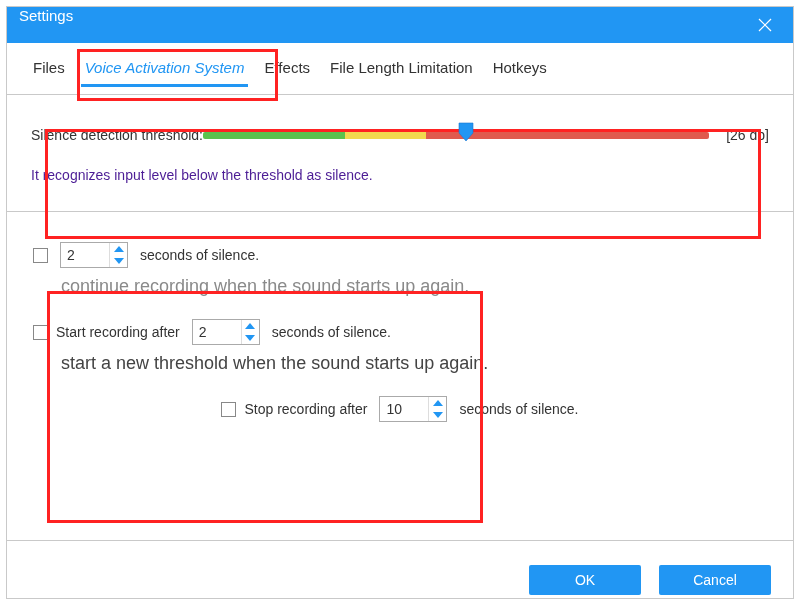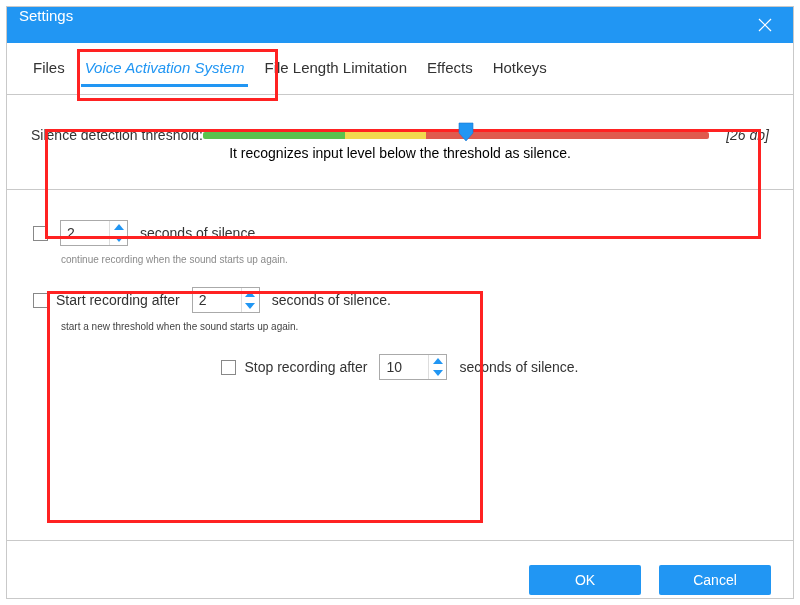--- a/index.html
+++ b/index.html
@@ -21,25 +21,25 @@
   .section1 { padding: 30px 24px 28px 24px; border-bottom: 1px solid #c9c9c9; }
   .threshold-row { display: flex; align-items: center; }
   .threshold-row .label { white-space: nowrap; }
   .slider-wrap { flex: 1; position: relative; height: 20px; display: flex; align-items: center; }
   .track { height: 7px; width: 100%; display: flex; border-radius: 2px; overflow: hidden; }
   .seg-green  { background: #5bc24d; flex: 0 0 28%; }
   .seg-yellow { background: #f2d94e; flex: 0 0 16%; }
   .seg-red    { background: #e05a4e; flex: 1; }
   .thumb { position: absolute; top: -4px; left: 52%; transform: translateX(-50%); cursor: pointer; }
   .thumb svg { display: block; }
-  .db-value { white-space: nowrap; min-width: 60px; text-align: right; font-style: italic; }
-  .threshold-desc { color: #000000; text-align: center; }
+  .db-value { white-space: nowrap; min-width: 60px; text-align: right; }
+  .threshold-desc { margin-top: 22px; color: #4c1d95; }
   .section2 { padding: 30px 26px 10px 26px; }
   .opt-row { display: flex; align-items: center; gap: 8px; margin-bottom: 8px; }
-  .opt-desc { color: #8a8a8a; margin: 0 0 22px 28px; font-size: 10px; }
+  .opt-desc { color: #8a8a8a; margin: 0 0 22px 28px; font-size: 18px; }
   .opt-desc.dark { color: #444; }
   .chk { width: 15px; height: 15px; border: 1px solid #888; background: #fff; cursor: pointer; flex-shrink: 0; }
   .spinner { display: inline-flex; align-items: stretch; border: 1px solid #aaa; height: 26px; margin: 0 4px; }
   .spinner .val { width: 48px; padding: 0 6px; display: flex; align-items: center; background: #fff; }
   .spinner .arrows { width: 18px; display: flex; flex-direction: column; border-left: 1px solid #ddd; }
   .spinner .arrow { flex: 1; display: flex; align-items: center; justify-content: center; cursor: pointer; }
   .spinner .arrow svg { display: block; }
   .footer { position: absolute; left: 0; right: 0; bottom: 0; height: 58px; border-top: 1px solid #c9c9c9; display: flex; align-items: center; justify-content: flex-end; padding-right: 22px; gap: 18px; }
   .btn { min-width: 112px; height: 30px; background: #2196f3; color: #fff; display: flex; align-items: center; justify-content: center; border-radius: 2px; cursor: pointer; font-size: 14px; margin-top: 20px; }
 </style>
@@ -55,22 +55,22 @@
         <svg width="14" height="14" viewBox="0 0 14 14">
             <line x1="1" y1="1" x2="13" y2="13"></line>
             <line x1="13" y1="1" x2="1" y2="13"></line>
           </svg>
       </div>
     </div>
 
     <div class="tabs">
       <div class="tab">Files</div>
       <div class="tab active">Voice Activation System</div>
+      <div class="tab">Effects</div>
       <div class="tab">File Length Limitation</div>
-      <div class="tab">Effects</div>
       <div class="tab">Hotkeys</div>
     </div>
 
     <div class="hl-red hl1"></div>
     <div class="hl-red hl2"></div>
     <div class="hl-red hl3"></div>
 
     <div class="section1">
       <div class="threshold-row">
         <span class="label">Silence detection threshold:</span>

